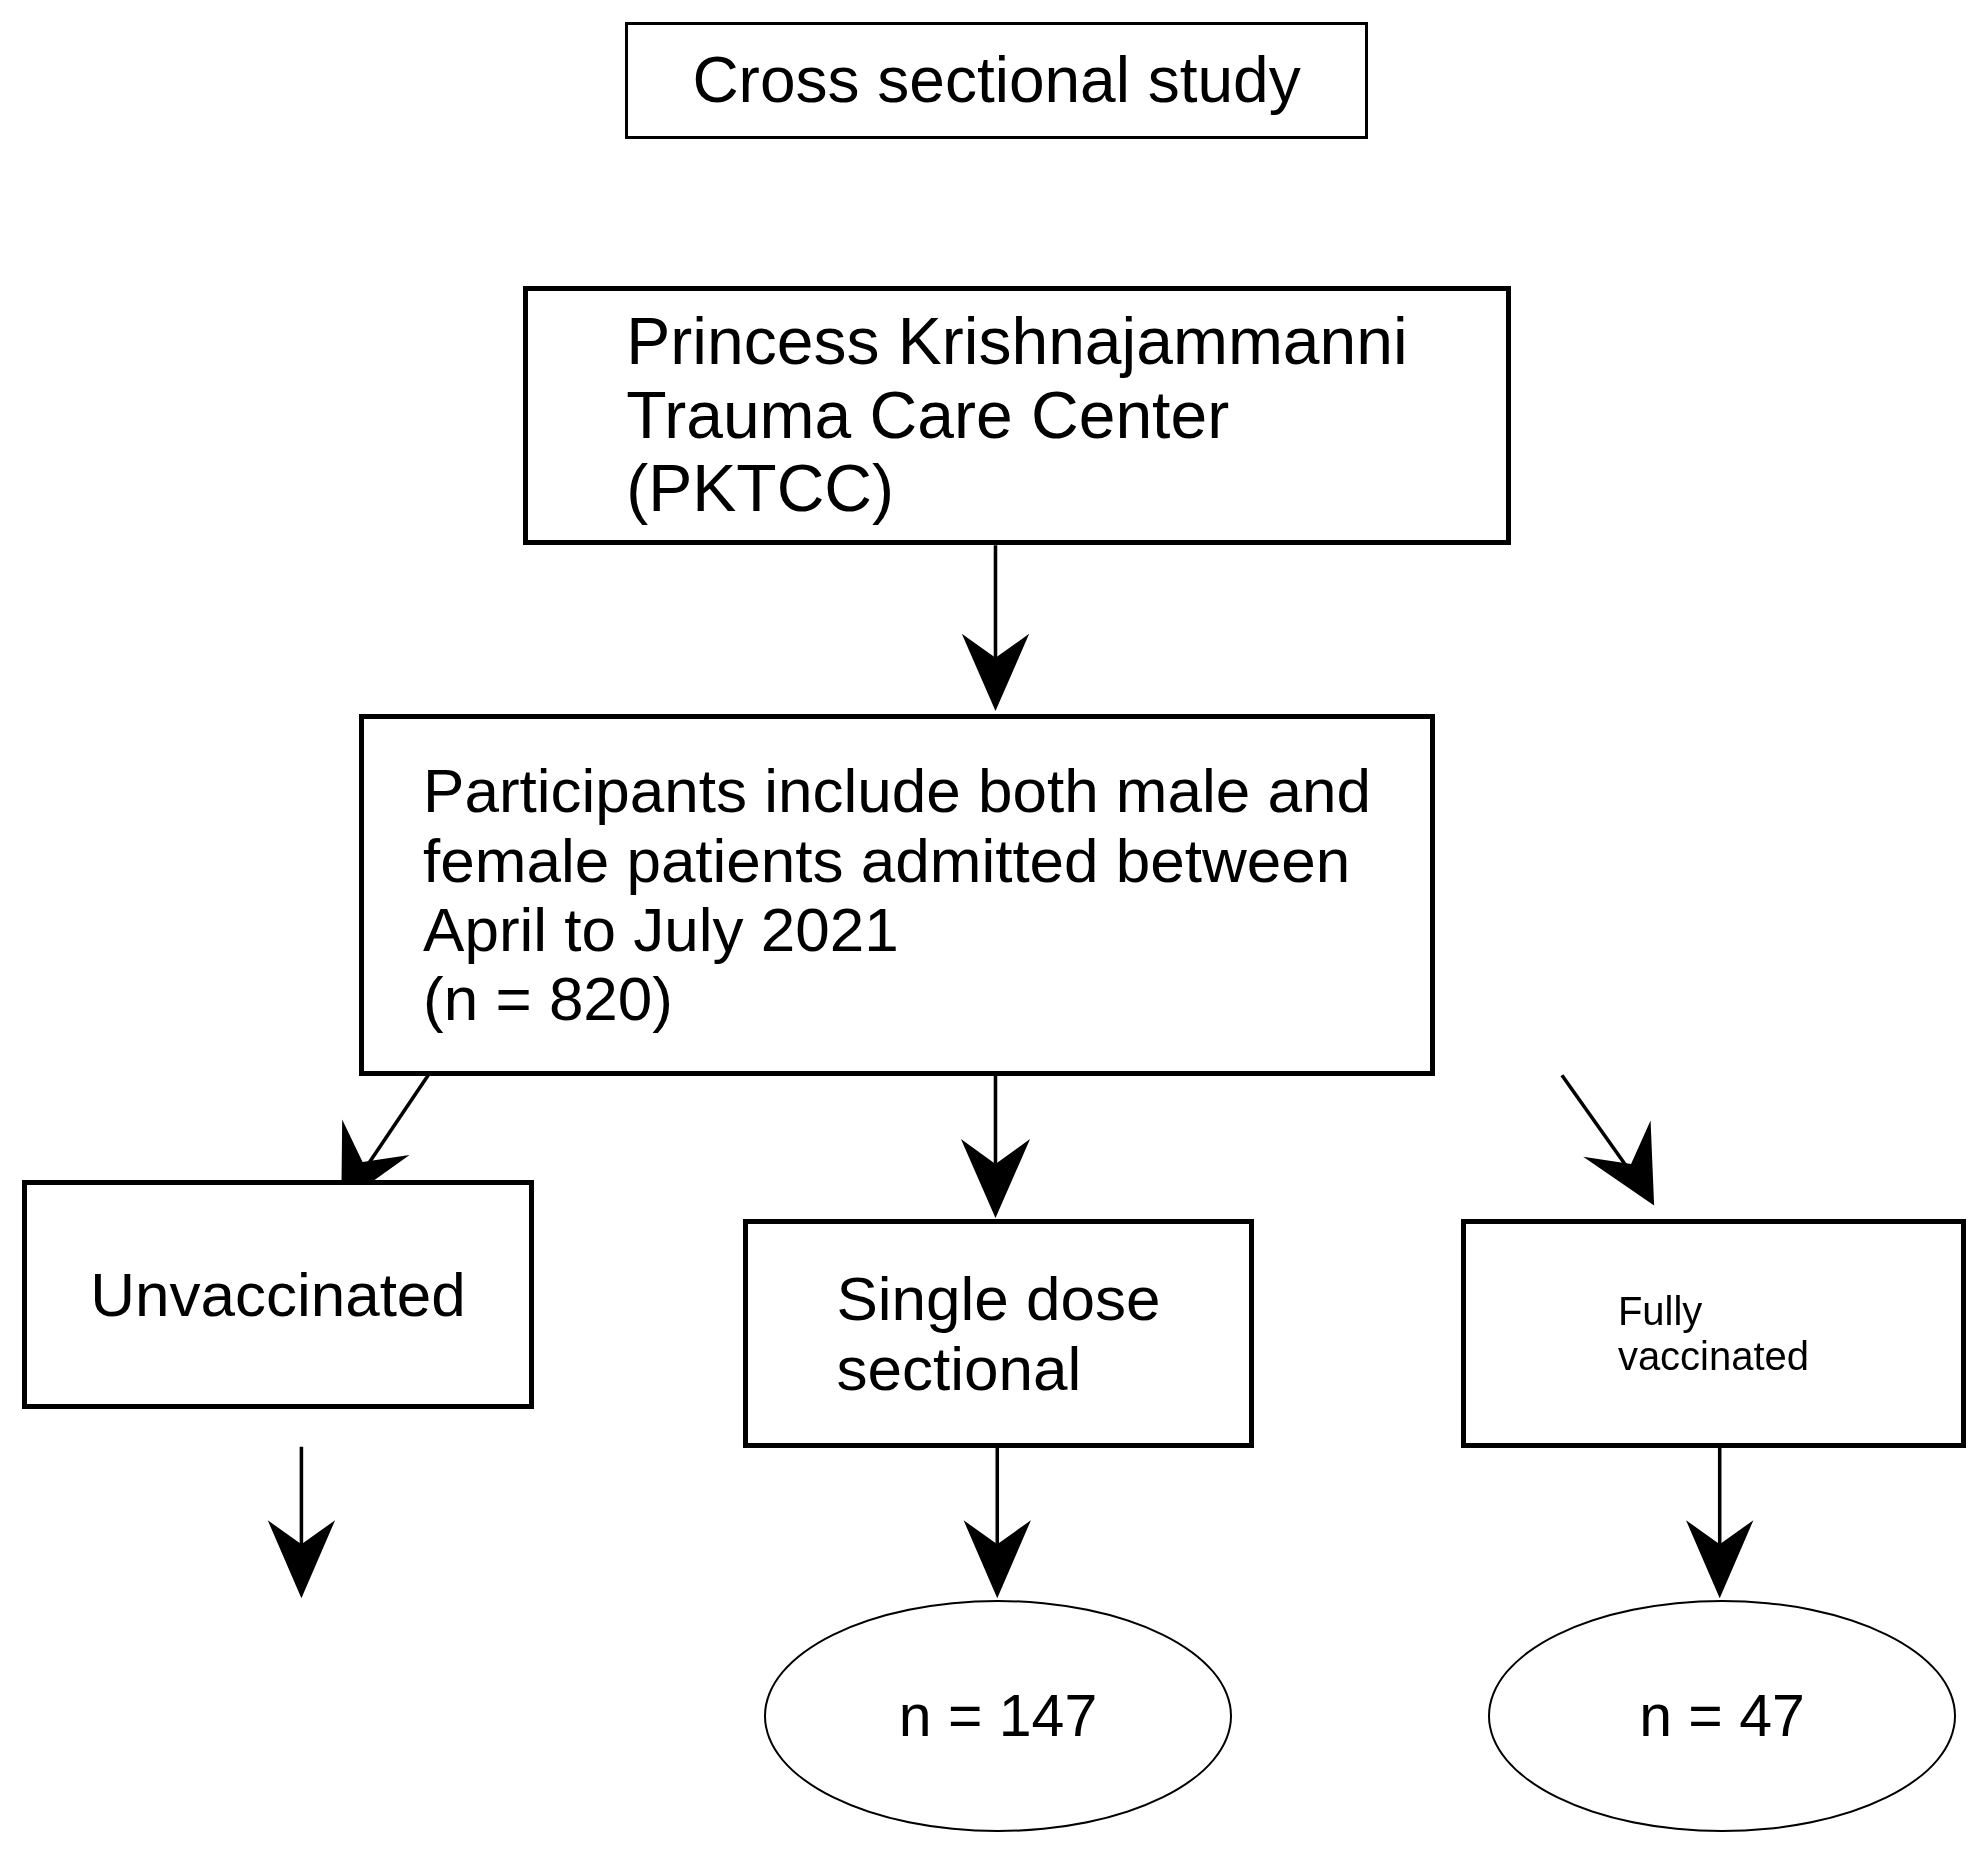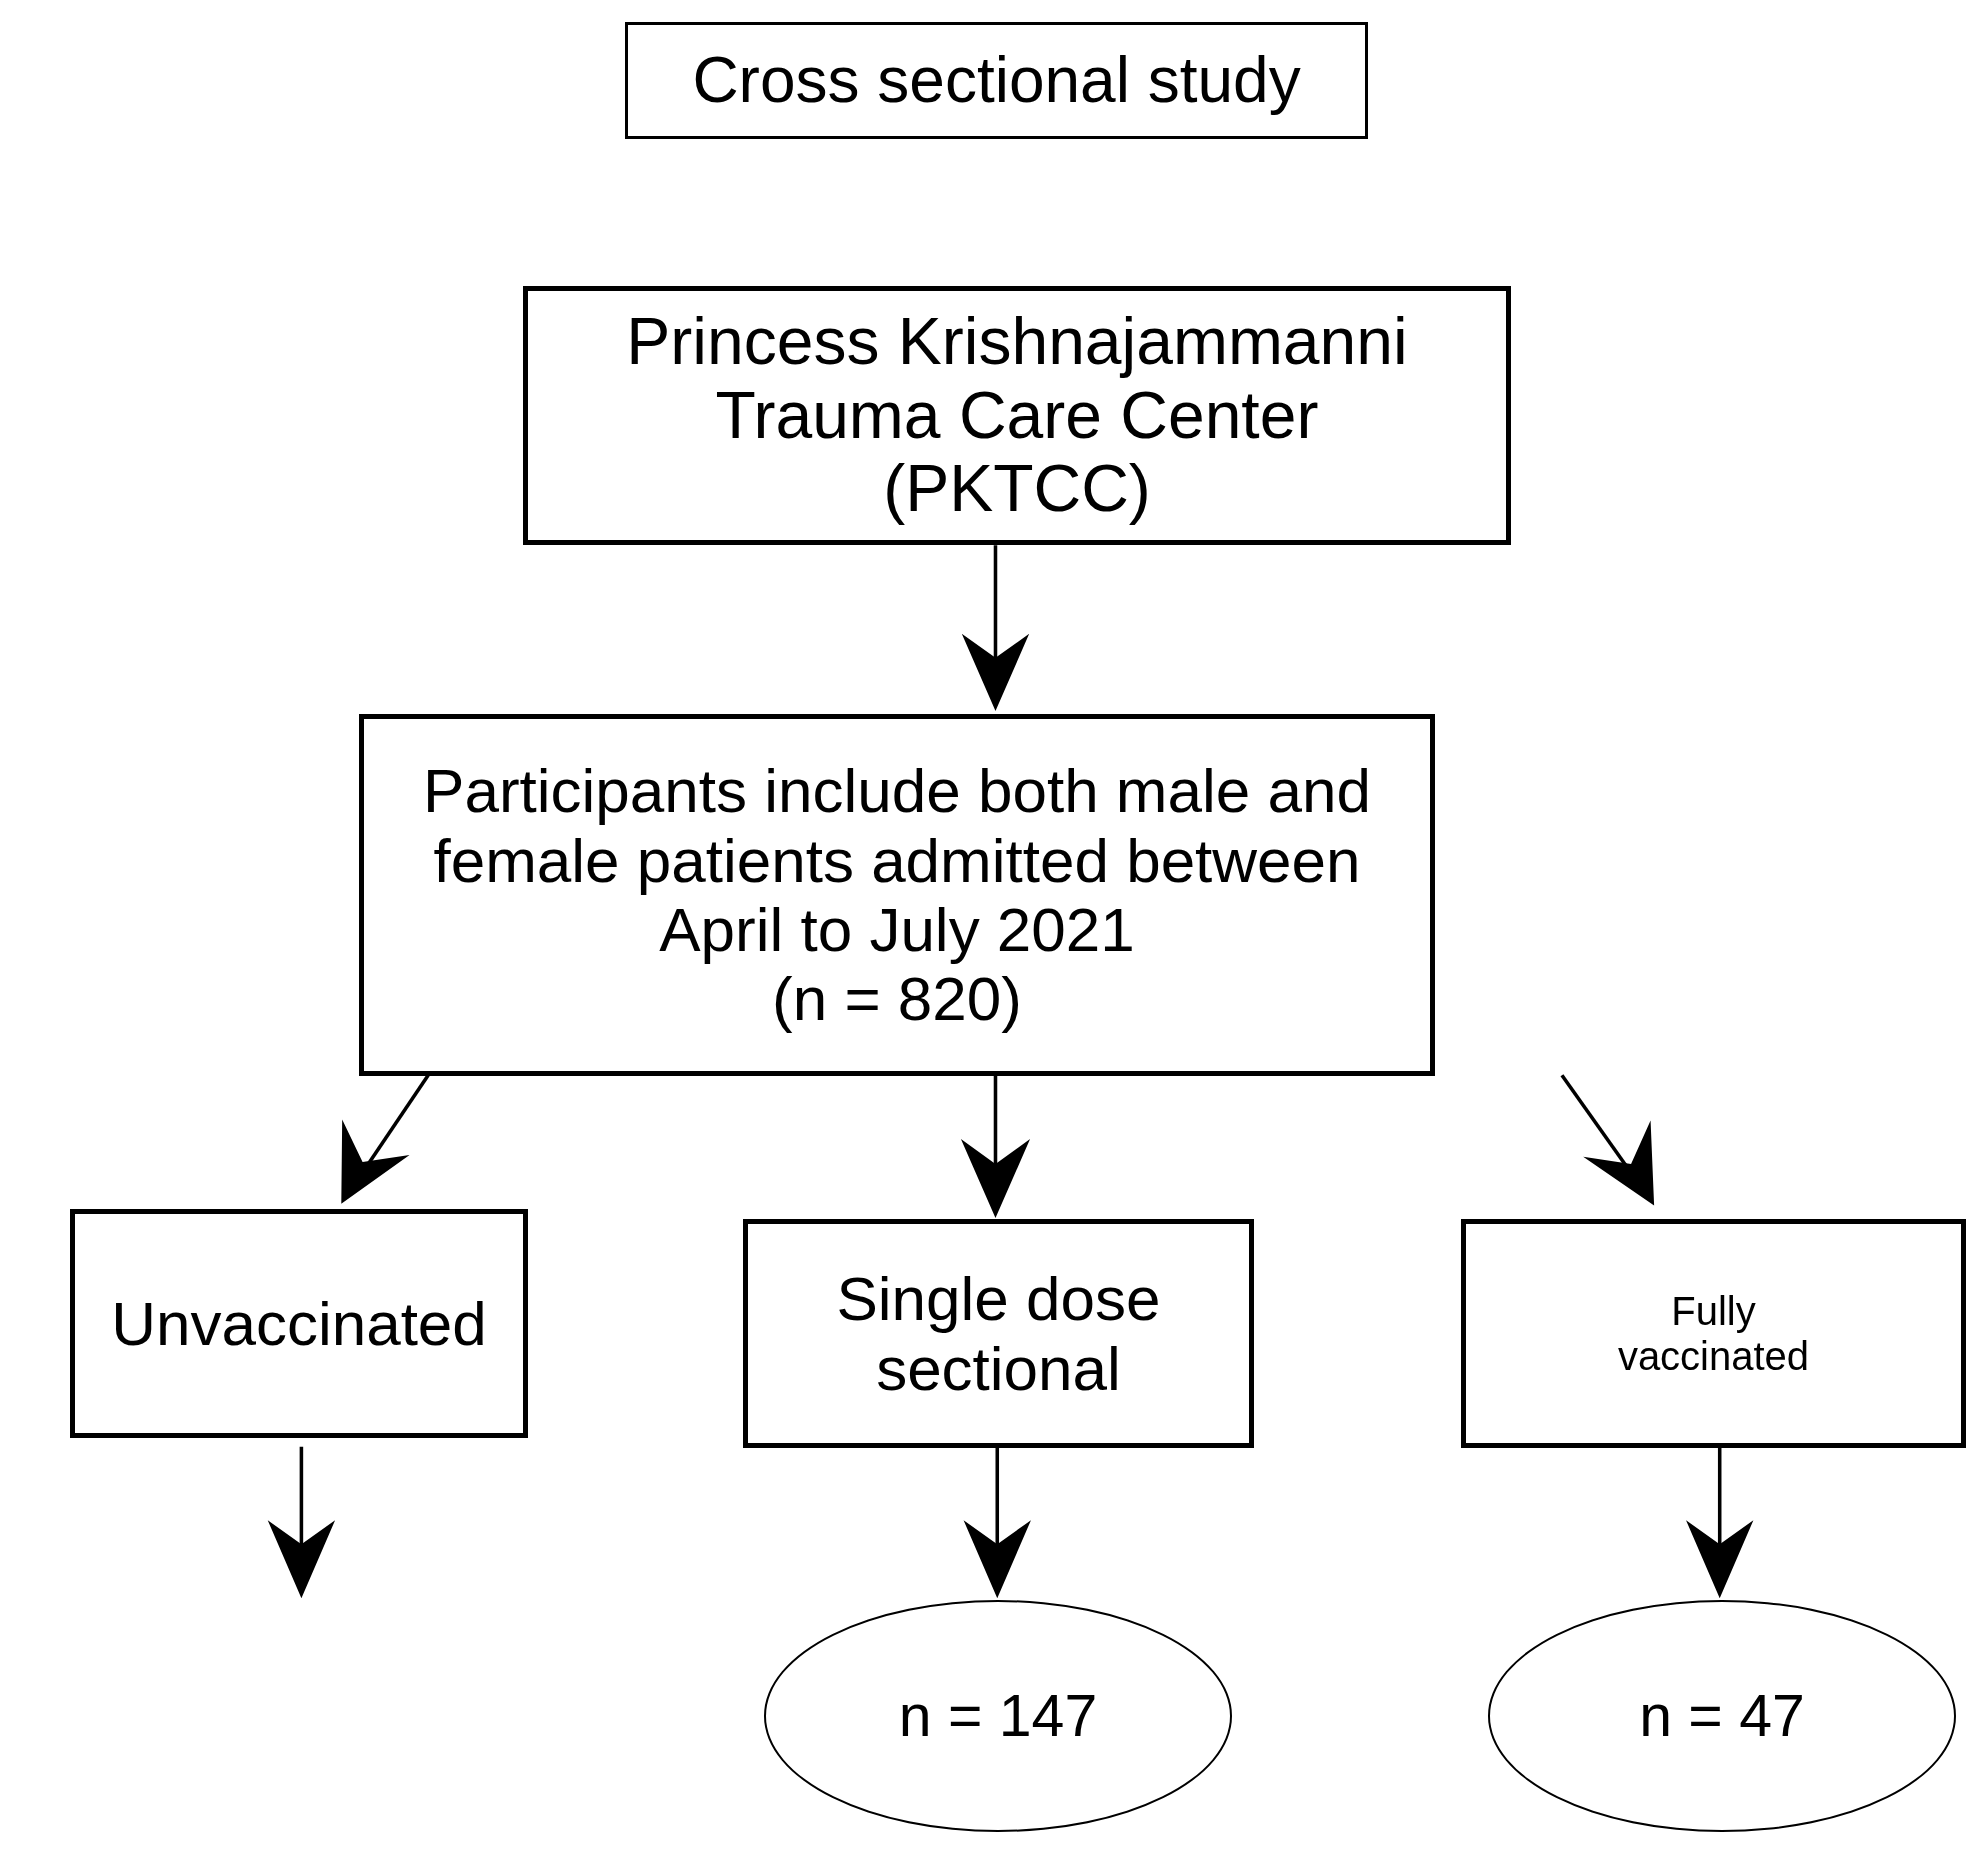--- a/index.html
+++ b/index.html
@@ -19,21 +19,21 @@
     background: #ffffff;
     overflow: hidden;
   }
   .node {
     position: absolute;
     box-sizing: border-box;
     background: #ffffff;
     display: flex;
     align-items: center;
     justify-content: center;
-    text-align: center;
+    text-align: left;
   }
   .box {
     border: 4.4px solid #000000;
   }
   .box.thin {
     border-width: 3.5px;
   }
   .box.thick {
     border-width: 5.3px;
   }
@@ -127,21 +127,21 @@
 (PKTCC)</span>
   </div>
 
   <div class="node box thick" id="node-participants" style="left:359px; top:714px; width:1076px; height:362px;">
     <span class="label">Participants include both male and
 female patients admitted between
 April to July 2021
 (n = 820)</span>
   </div>
 
-  <div class="node box thick" id="node-unvaccinated" style="left:22px; top:1209px; width:458px; height:229px;margin-left:48px;">
+  <div class="node box thick" id="node-unvaccinated" style="left:22px; top:1180px; width:512px; height:229px;">
     <span class="label">Unvaccinated</span>
   </div>
 
   <div class="node box thick" id="node-single-dose" style="left:743px; top:1219px; width:511px; height:229px;">
     <span class="label">Single dose
 sectional</span>
   </div>
 
   <div class="node box thick" id="node-fully-vaccinated" style="left:1461px; top:1219px; width:505px; height:229px;">
     <span class="label">Fully

